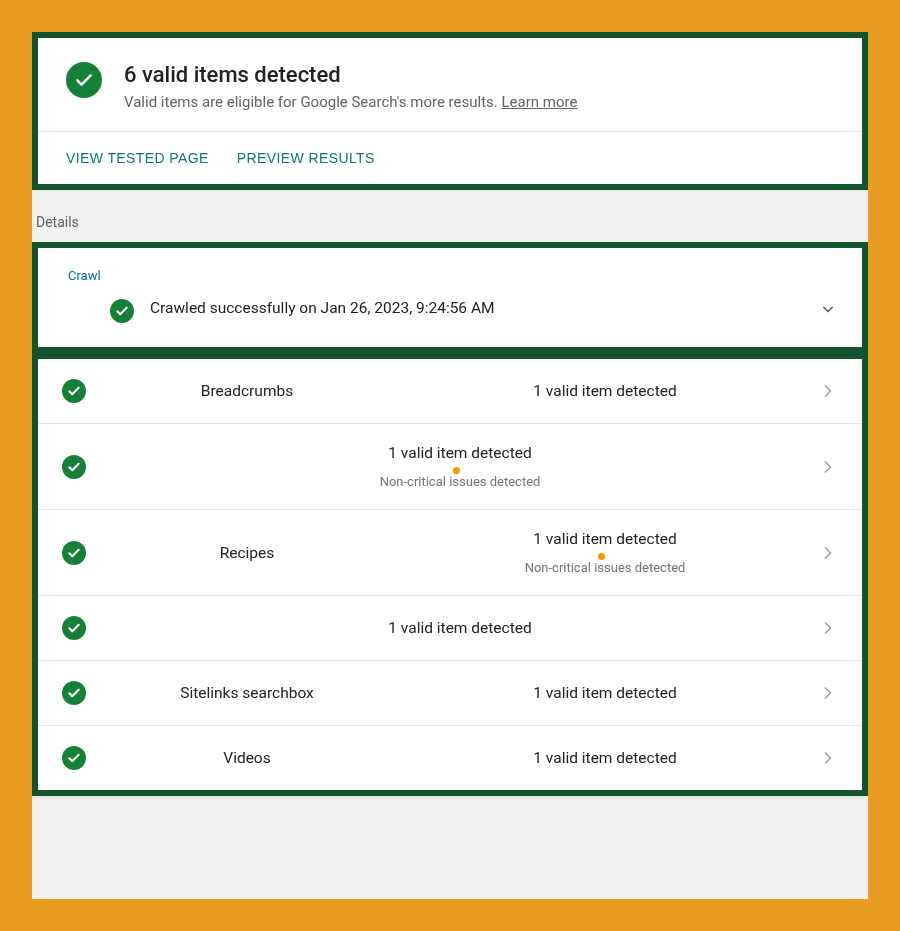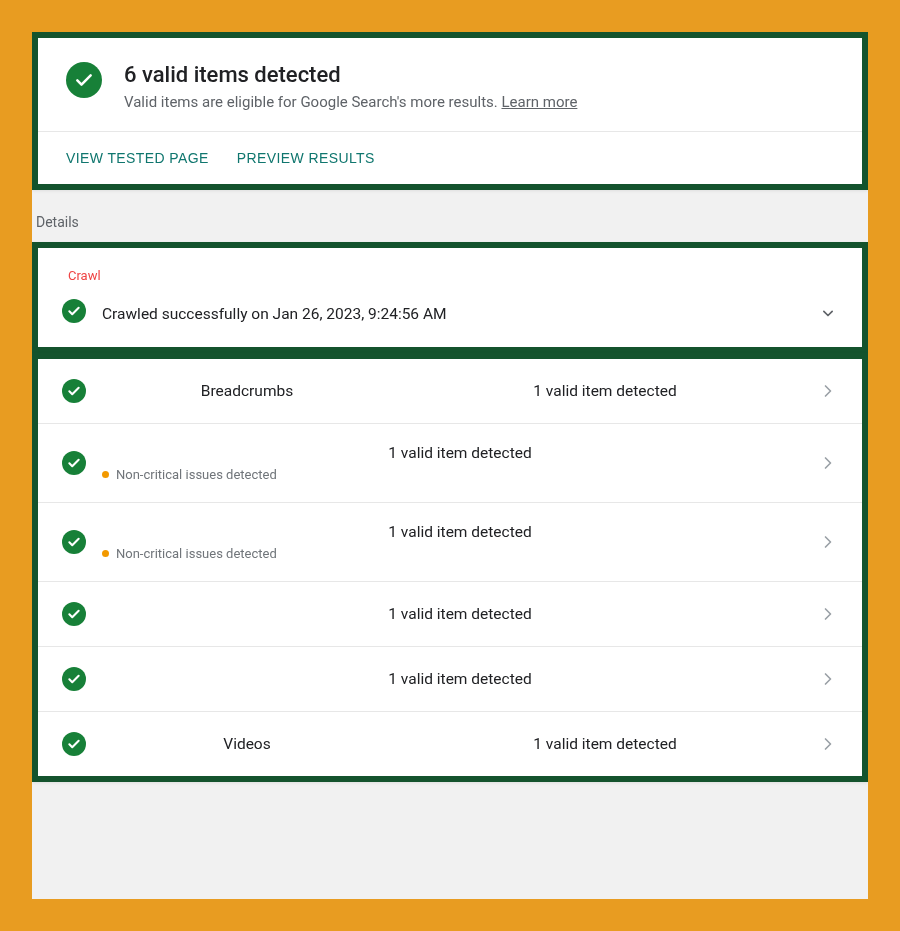--- a/index.html
+++ b/index.html
@@ -68,27 +68,28 @@
   .section-label {
     font-size: 14px;
     color: #5f6368;
     padding: 24px 4px 12px 4px;
   }
   .details-card {
     padding: 20px 24px 24px 24px;
   }
   .crawl-label {
     font-size: 13px;
-    color: #ef4444;
+    color: #0369a1;
     margin-bottom: 16px;
     margin-left: 6px;
   }
   .crawl-row {
     display: flex;
-    align-items: flex-end;
+    align-items: flex-start;
+    margin-left: 48px;
   }
   .crawl-row .text {
     flex: 1;
     font-size: 15.5px;
     color: #202124;
   }
   .chevron-down svg, .chevron-right svg { display:block; }
   .chevron-down, .chevron-right { color: #5f6368; flex-shrink: 0; }
   .list-card .row {
     display: flex;
@@ -112,20 +113,21 @@
     font-size: 15.5px;
     color: #202124;
     text-align: center;
   }
   .row-status .secondary {
     font-size: 13px;
     color: #70757a;
     margin-top: 5px;
     display: flex;
     align-items: center;
+    flex-direction: column;
   }
   .dot {
     width: 7px; height: 7px; border-radius: 50%;
     background: #f29900;
     margin-right: 7px;
     display: inline-block;
   }
 </style>
 </head>
 <body>
@@ -205,20 +207,21 @@
             <path d="M9 6l6 6-6 6" stroke="#9aa0a6" stroke-width="2" fill="none" stroke-linecap="round" stroke-linejoin="round"></path>
           </svg>
         </span>
       </div>
       <div class="row">
         <span class="check-badge small">
           <svg width="14" height="14" viewBox="0 0 24 24" fill="none">
             <path d="M4 12.5l5 5L20 6.5" stroke="#fff" stroke-width="3.5" stroke-linecap="round" stroke-linejoin="round"></path>
           </svg>
         </span>
+        <div class="row-name">Recipes</div>
         <div class="row-status">
           <div class="primary">1 valid item detected</div>
           <div class="secondary">
             <span class="dot"></span>
             <span>Non-critical issues detected</span>
           </div>
         </div>
         <span class="chevron-right">
           <svg width="20" height="20" viewBox="0 0 24 24">
             <path d="M9 6l6 6-6 6" stroke="#9aa0a6" stroke-width="2" fill="none" stroke-linecap="round" stroke-linejoin="round"></path>
@@ -239,20 +242,21 @@
             <path d="M9 6l6 6-6 6" stroke="#9aa0a6" stroke-width="2" fill="none" stroke-linecap="round" stroke-linejoin="round"></path>
           </svg>
         </span>
       </div>
       <div class="row">
         <span class="check-badge small">
           <svg width="14" height="14" viewBox="0 0 24 24" fill="none">
             <path d="M4 12.5l5 5L20 6.5" stroke="#fff" stroke-width="3.5" stroke-linecap="round" stroke-linejoin="round"></path>
           </svg>
         </span>
+        <div class="row-name">Sitelinks searchbox</div>
         <div class="row-status">
           <div class="primary">1 valid item detected</div>
         </div>
         <span class="chevron-right">
           <svg width="20" height="20" viewBox="0 0 24 24">
             <path d="M9 6l6 6-6 6" stroke="#9aa0a6" stroke-width="2" fill="none" stroke-linecap="round" stroke-linejoin="round"></path>
           </svg>
         </span>
       </div>
       <div class="row">

